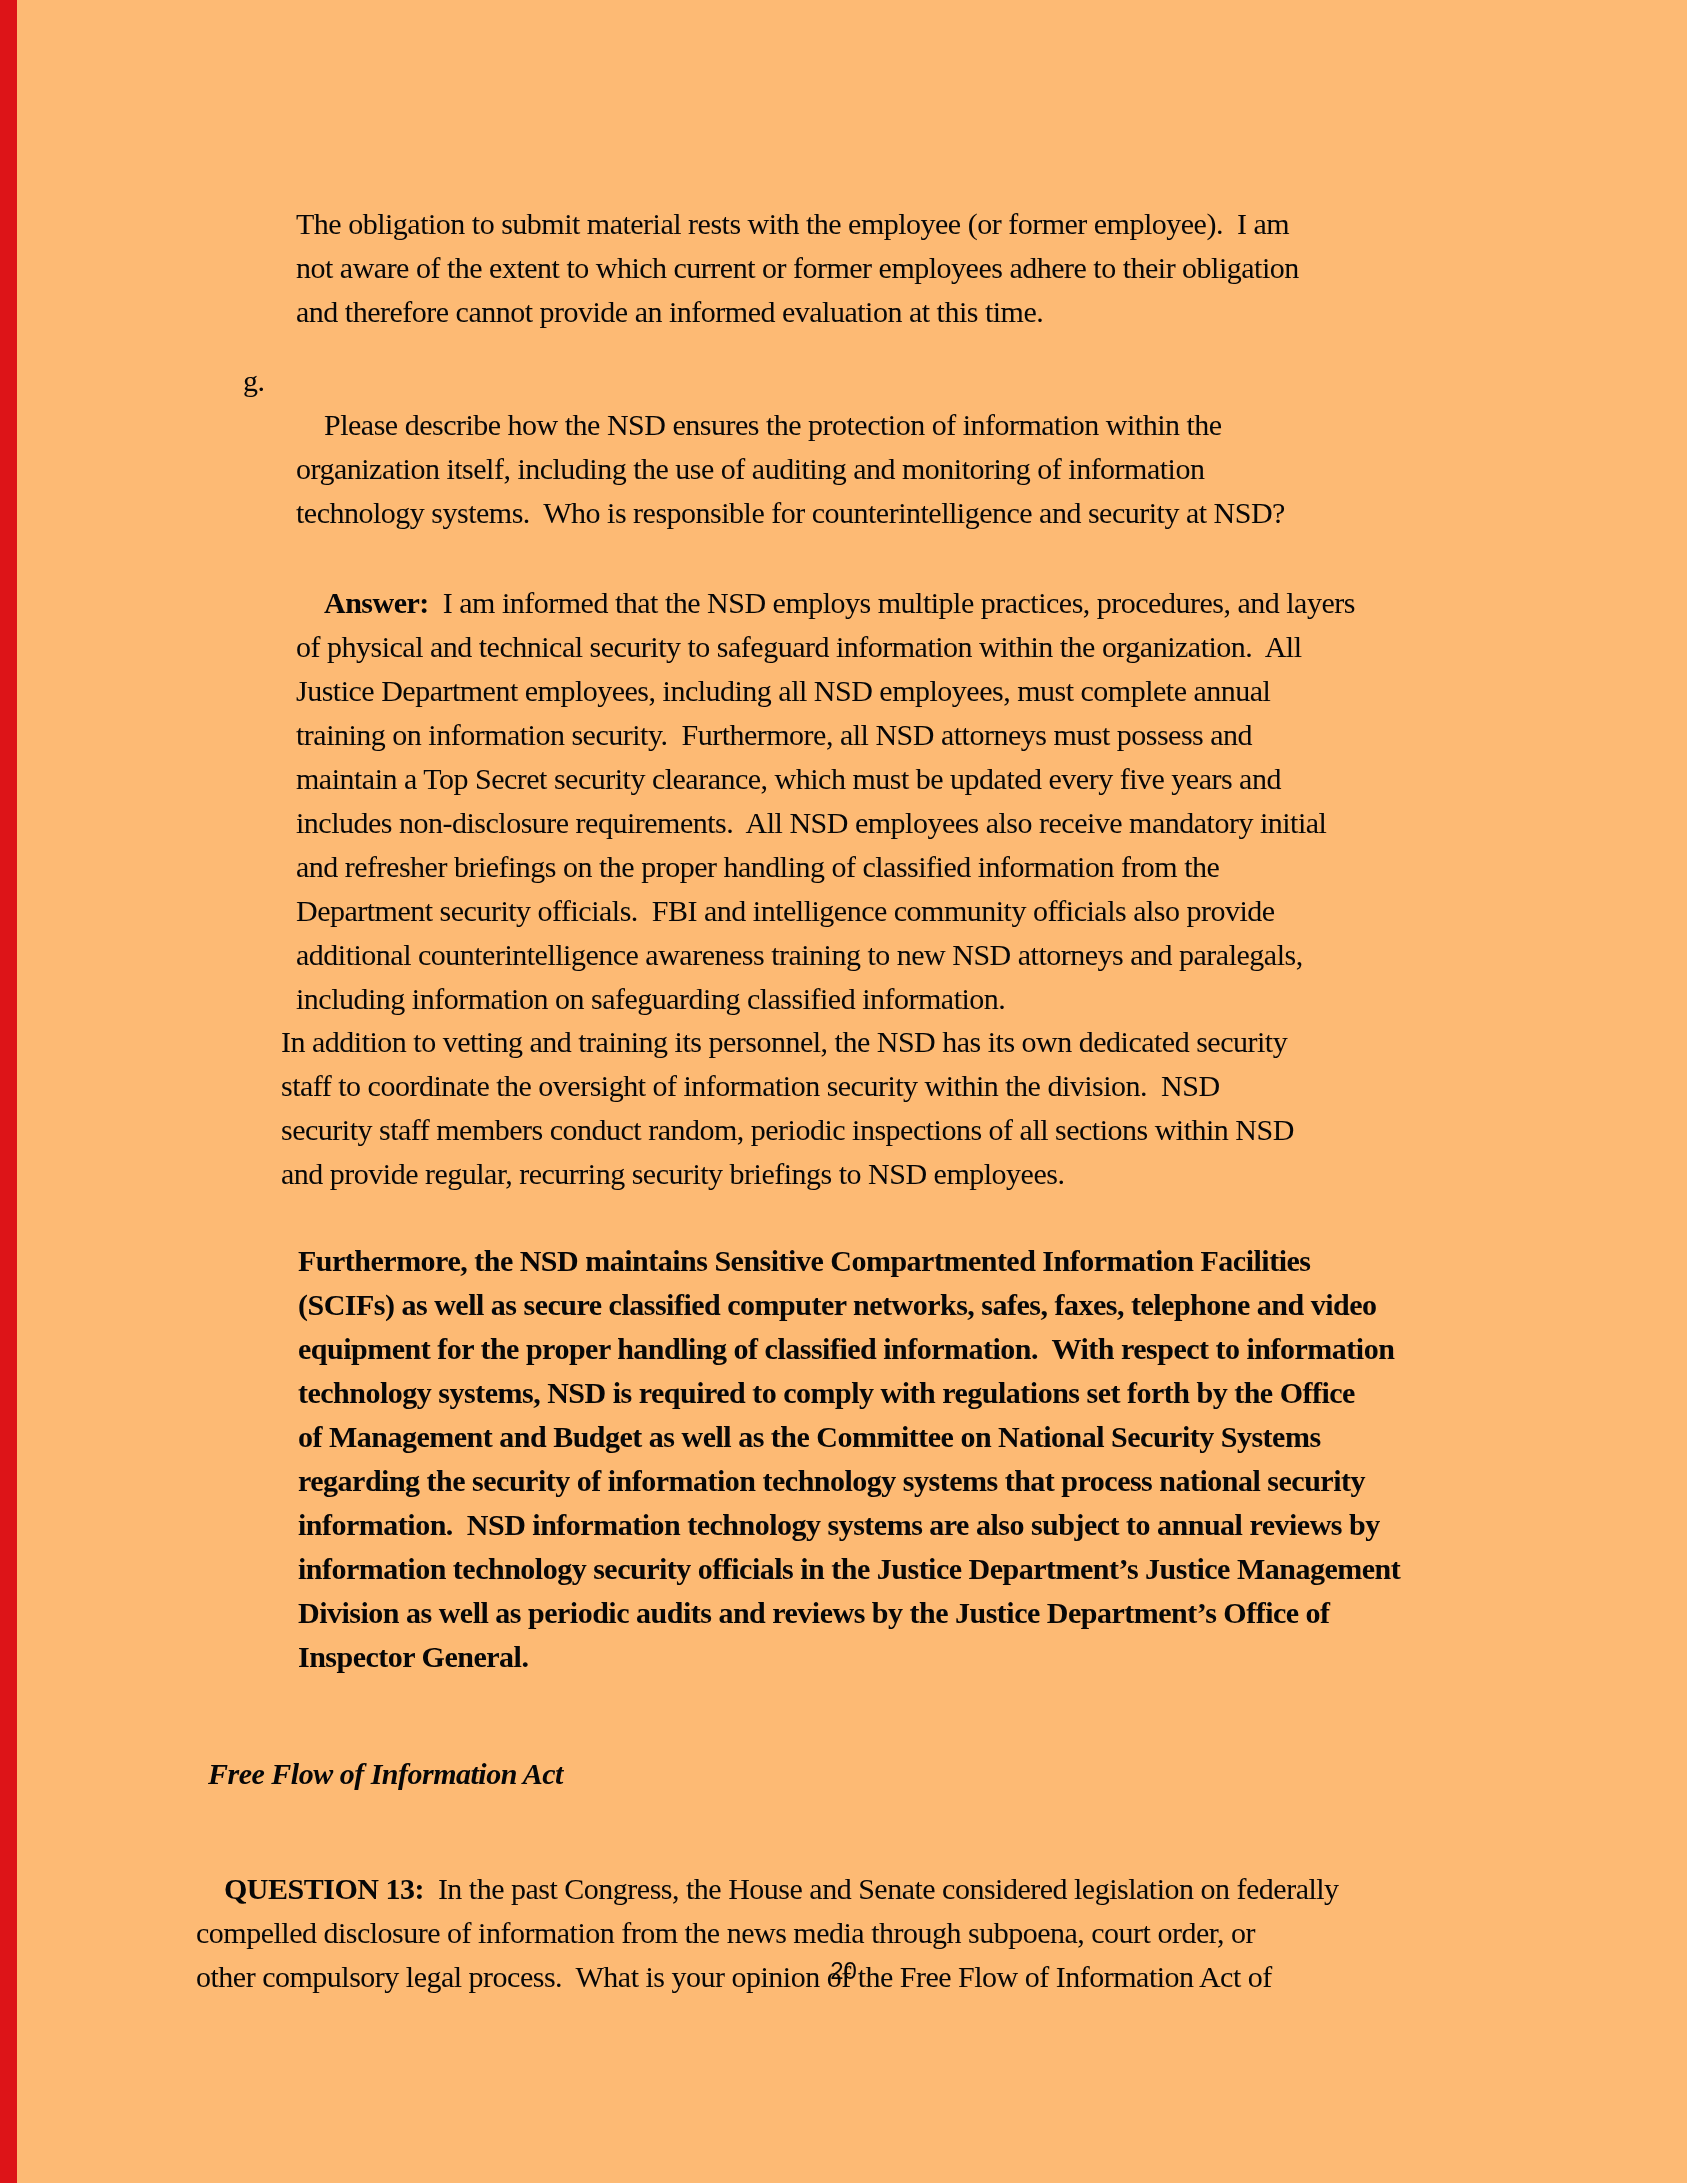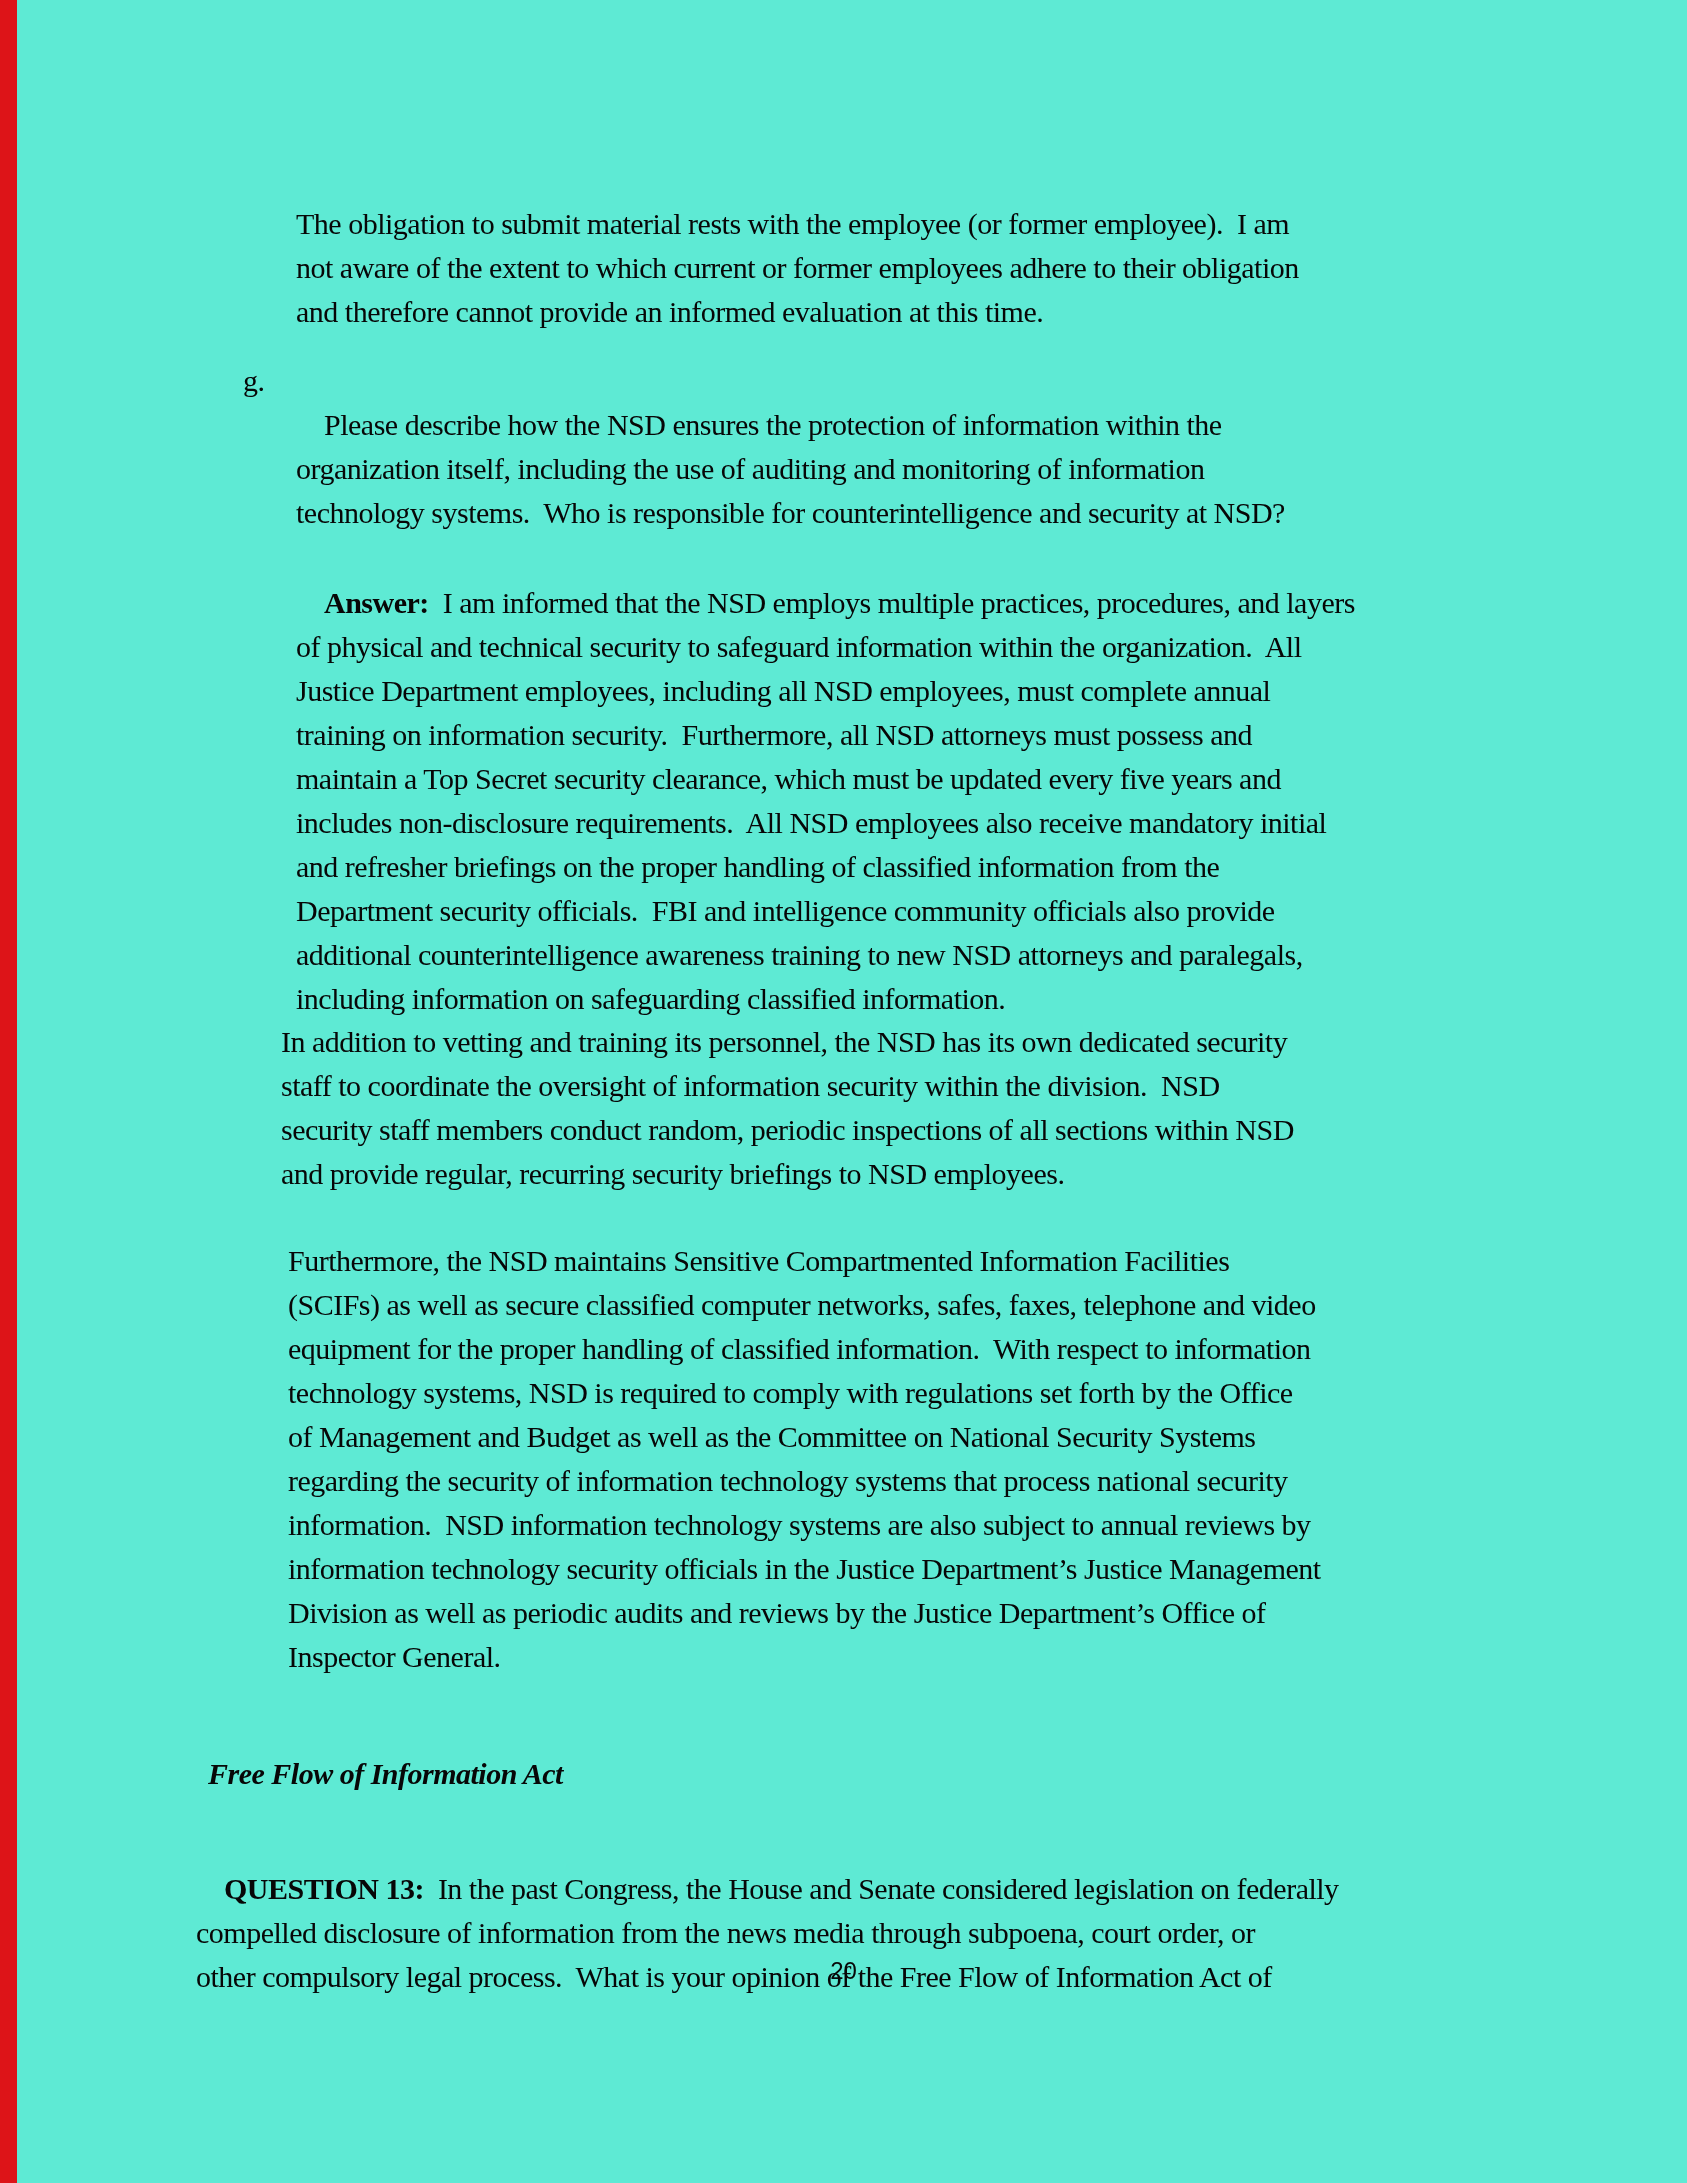--- a/index.html
+++ b/index.html
@@ -4,21 +4,21 @@
 <style>
   html, body {
     margin: 0;
     padding: 0;
     background: #ffffff;
   }
   .page {
     position: relative;
     width: 1687px;
     height: 2183px;
-    background: #5eead4;
+    background: #fdba74;
     overflow: hidden;
     font-family: "Liberation Serif", "DejaVu Serif", serif;
     color: #070707;
   }
   .scan-stripe {
     position: absolute;
     left: 0;
     top: 0;
     width: 16.5px;
     height: 2183px;
@@ -80,21 +80,21 @@
 Department security officials.  FBI and intelligence community officials also provide
 additional counterintelligence awareness training to new NSD attorneys and paralegals,
 including information on safeguarding classified information.</span>
   </div>
 
   <div class="page-text" style="left:281px; top:1020px; width:1191px;">In addition to vetting and training its personnel, the NSD has its own dedicated security
 staff to coordinate the oversight of information security within the division.  NSD
 security staff members conduct random, periodic inspections of all sections within NSD
 and provide regular, recurring security briefings to NSD employees.</div>
 
-  <div class="page-text" style="left:288px; top:1239px; width:1191px;">Furthermore, the NSD maintains Sensitive Compartmented Information Facilities
+  <div class="page-text" style="left:298px; top:1239px; width:1191px;font-weight:bold;">Furthermore, the NSD maintains Sensitive Compartmented Information Facilities
 (SCIFs) as well as secure classified computer networks, safes, faxes, telephone and video
 equipment for the proper handling of classified information.  With respect to information
 technology systems, NSD is required to comply with regulations set forth by the Office
 of Management and Budget as well as the Committee on National Security Systems
 regarding the security of information technology systems that process national security
 information.  NSD information technology systems are also subject to annual reviews by
 information technology security officials in the Justice Department’s Justice Management
 Division as well as periodic audits and reviews by the Justice Department’s Office of
 Inspector General.</div>
 

